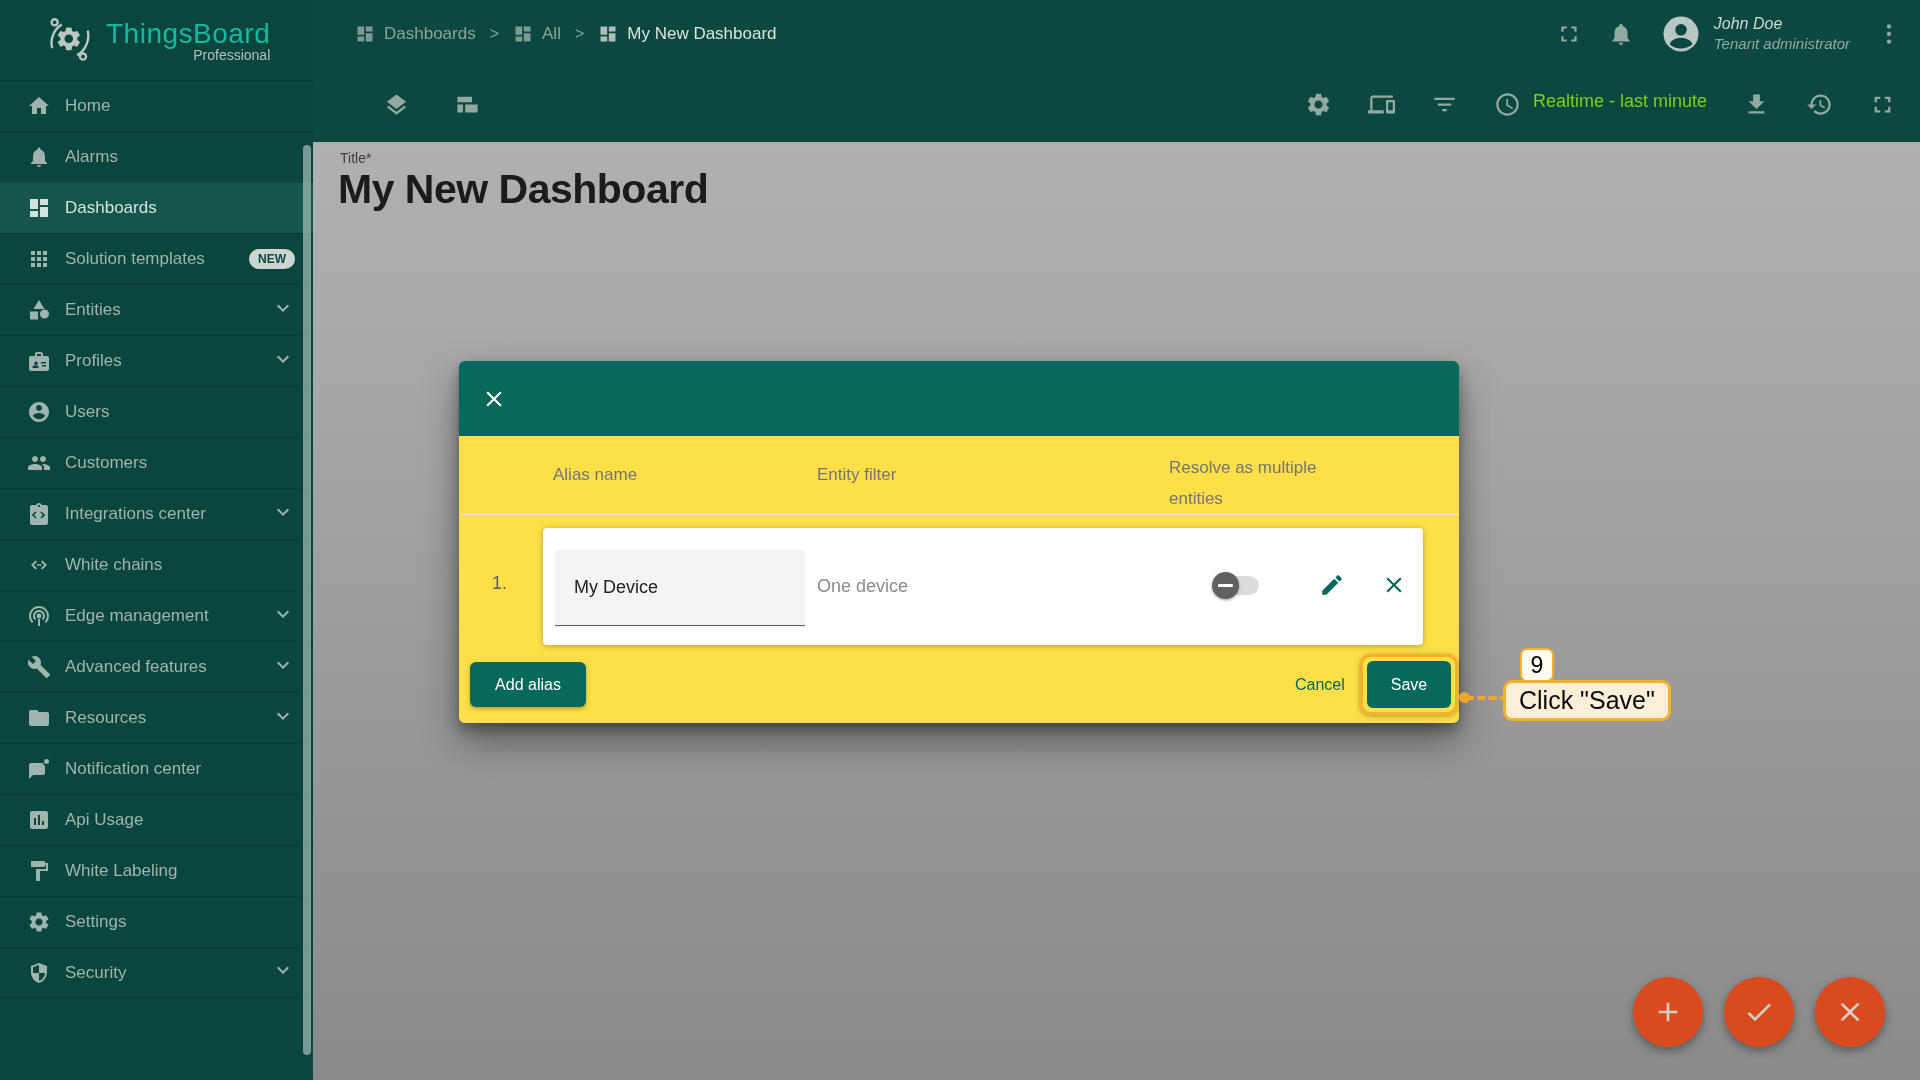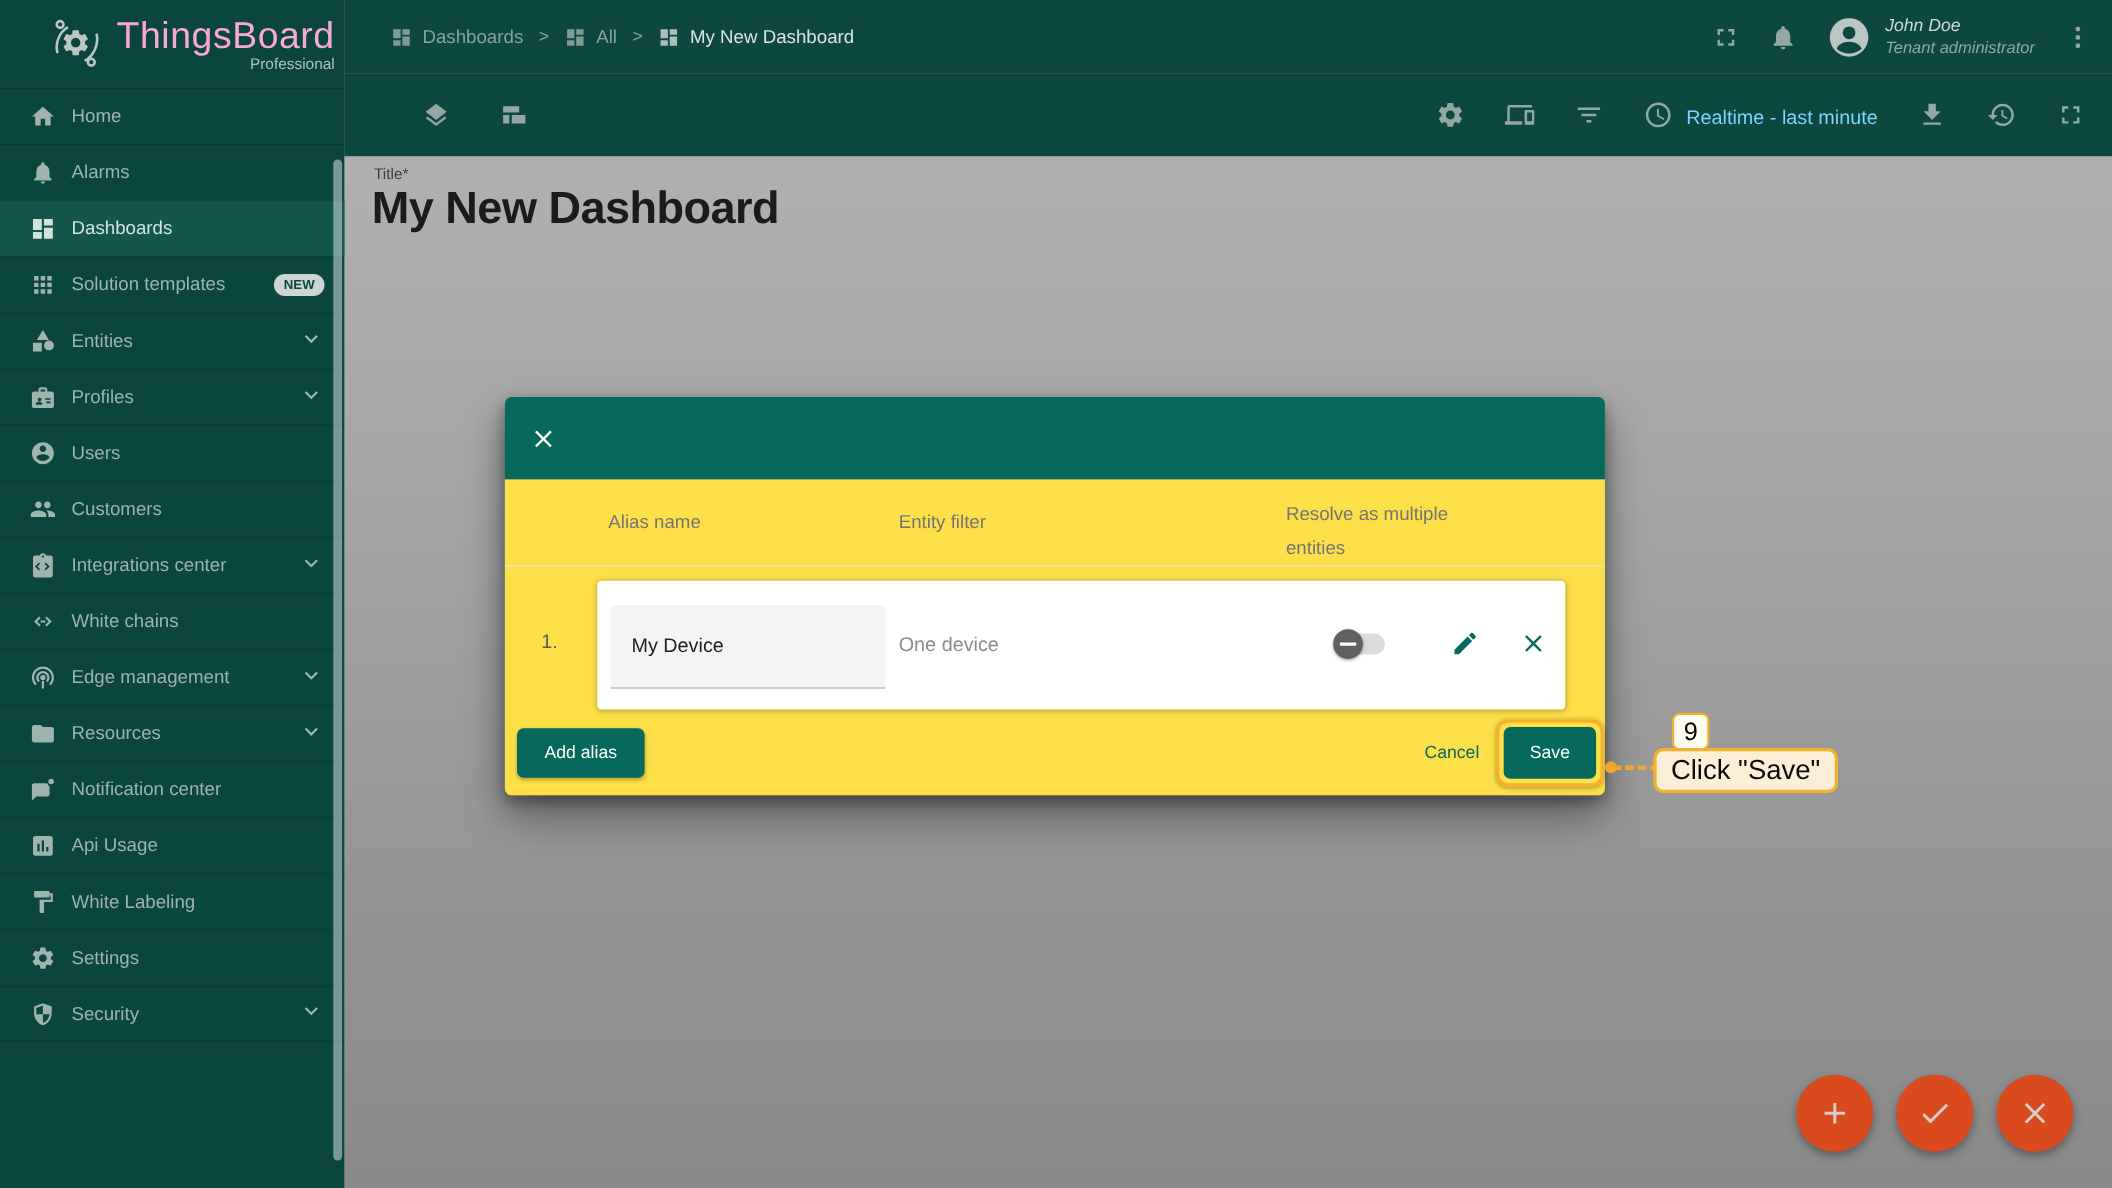--- a/index.html
+++ b/index.html
@@ -3,21 +3,21 @@
 <meta charset="utf-8">
 <style>
   * { margin:0; padding:0; box-sizing:border-box; }
   html,body { width:1920px; height:1080px; overflow:hidden; font-family:"Liberation Sans", sans-serif; }
   body { position:relative; background:#8e8e8e; }
 
   
   .sidebar { position:absolute; left:0; top:0; width:313px; height:1080px; background:#0B463E; z-index:5; }
   .logo-row { height:80px; display:flex; align-items:center; padding-left:44px; }
   .logo-mark { width:52px; height:52px; margin-right:10px; }
-  .brand-text { color:#f9a8d4; font-size:34px; letter-spacing:.5px; }
+  .brand-text { color:#14b8a6; font-size:28px; letter-spacing:.5px; }
   .brand-sub { display:block; text-align:right; font-size:14px; color:#b2c1bd; margin-top:-3px; }
   .nav { position:absolute; top:80px; left:0; right:0; }
   .nav-item { height:51px; display:flex; align-items:center; padding:0 18px 0 27px; border-top:1px solid rgba(0,0,0,.16); color:#9fb4af; font-size:17px; cursor:pointer; }
   .nav-item.selected { background:#14564C; color:#d3e2de; }
   .nav-item:last-child { border-bottom:1px solid rgba(0,0,0,.16); }
   .nav-icon { width:24px; height:24px; margin-right:14px; flex:none; }
   .nav-icon svg { width:24px; height:24px; fill:#9fb4af; }
   .nav-item.selected .nav-icon svg { fill:#d3e2de; }
   .nav-label { flex:1; white-space:nowrap; }
   .chev svg { width:24px; height:24px; fill:#9fb4af; }
@@ -37,21 +37,21 @@
   .user-chip { display:flex; align-items:center; gap:12px; cursor:pointer;font-style:italic; }
   .avatar svg { width:42px; height:42px; display:block; }
   .user-name { color:#cdd9d6; font-size:16px; }
   .user-role { color:#93a8a4; font-size:15px; margin-top:2px; }
 
   
   .toolbar { position:absolute; left:313px; top:67px; right:0; height:75px; background:#0C4840; z-index:4; }
   .toolbar-left { position:absolute; left:70px; top:0; height:75px; display:flex; align-items:center; gap:44px; }
   .toolbar-right { position:absolute; right:24px; top:0; height:75px; display:flex; align-items:center; gap:36px; }
   .toolbar svg { width:27px; height:27px; fill:#93a8a3; display:block; cursor:pointer; }
-  .timewindow { display:flex; align-items:flex-end; gap:12px; color:#7dd3fc; font-size:18px; cursor:pointer; }
+  .timewindow { display:flex; align-items:flex-start; gap:12px; color:#84cc16; font-size:18px; cursor:pointer; }
 
   
   .content { position:absolute; left:313px; top:142px; right:0; bottom:0; background:linear-gradient(180deg,#b0b0b0 0%, #a6a6a6 30%, #9b9b9b 55%, #8a8a8a 100%); }
   .title-label { position:absolute; left:27px; top:8px; font-size:14px; color:#3f3f3f; }
   .page-title { position:absolute; left:25px; top:24px; font-size:41px; font-weight:bold; color:#1b1b1b; letter-spacing:-.5px; }
 
   
   .fab { position:absolute; width:70px; height:70px; border-radius:50%; background:#D94A1E; box-shadow:0 4px 9px rgba(0,0,0,.35); display:flex; align-items:center; justify-content:center; cursor:pointer; z-index:6; }
   .fab svg { width:32px; height:32px; fill:#d6cfc9; }
   .fab.add { left:1633px; top:977px; }
@@ -192,20 +192,29 @@
             <path d="M12 6c-3.31 0-6 2.69-6 6 0 1.66.67 3.16 1.76 4.24l1.42-1.42A3.98 3.98 0 0 1 8 12c0-2.21 1.79-4 4-4s4 1.79 4 4c0 1.1-.45 2.1-1.17 2.83l1.42 1.42A5.98 5.98 0 0 0 18 12c0-3.31-2.69-6-6-6zm0-4C6.48 2 2 6.48 2 12c0 2.76 1.12 5.26 2.93 7.07l1.42-1.42A7.94 7.94 0 0 1 4 12c0-4.42 3.58-8 8-8s8 3.58 8 8c0 2.21-.9 4.21-2.35 5.65l1.42 1.42A9.97 9.97 0 0 0 22 12c0-5.52-4.48-10-10-10z"></path>
             <path d="M11 15h2v7h-2z"></path>
           </svg></span>
       <span class="nav-label">Edge management</span>
       <span class="chev"><svg viewBox="0 0 24 24">
             <path d="M7.41 8.59 12 13.17l4.59-4.58L18 10l-6 6-6-6z"></path>
           </svg></span>
     </div>
     <div class="nav-item">
       <span class="nav-icon"><svg viewBox="0 0 24 24">
+            <path d="M22.7 19l-9.1-9.1c.9-2.3.4-5-1.5-6.9-2-2-5-2.4-7.4-1.3L9 6 6 9 1.6 4.7C.4 7.1.9 10.1 2.9 12.1c1.9 1.9 4.6 2.4 6.9 1.5l9.1 9.1c.4.4 1 .4 1.4 0l2.3-2.3c.5-.4.5-1.1.1-1.4z"></path>
+          </svg></span>
+      <span class="nav-label">Advanced features</span>
+      <span class="chev"><svg viewBox="0 0 24 24">
+            <path d="M7.41 8.59 12 13.17l4.59-4.58L18 10l-6 6-6-6z"></path>
+          </svg></span>
+    </div>
+    <div class="nav-item">
+      <span class="nav-icon"><svg viewBox="0 0 24 24">
             <path d="M10 4H4c-1.1 0-2 .9-2 2v12c0 1.1.9 2 2 2h16c1.1 0 2-.9 2-2V8c0-1.1-.9-2-2-2h-8l-2-2z"></path>
           </svg></span>
       <span class="nav-label">Resources</span>
       <span class="chev"><svg viewBox="0 0 24 24">
             <path d="M7.41 8.59 12 13.17l4.59-4.58L18 10l-6 6-6-6z"></path>
           </svg></span>
     </div>
     <div class="nav-item">
       <span class="nav-icon"><svg viewBox="0 0 24 24">
             <circle cx="19.5" cy="4.5" r="2.5"></circle>

